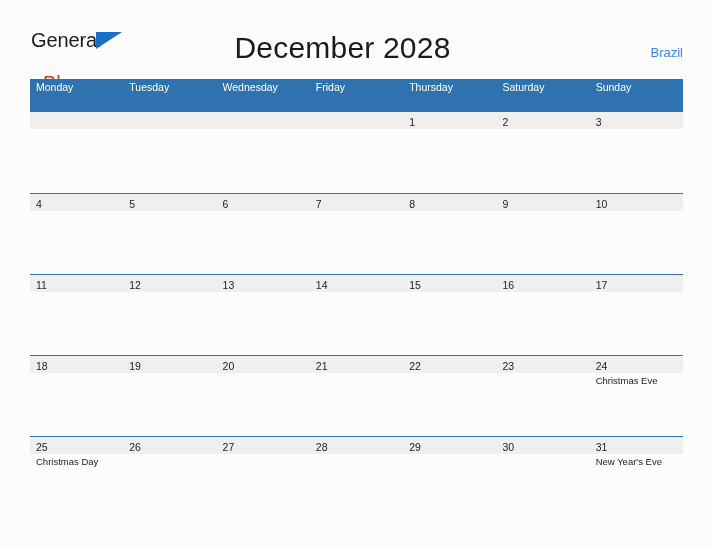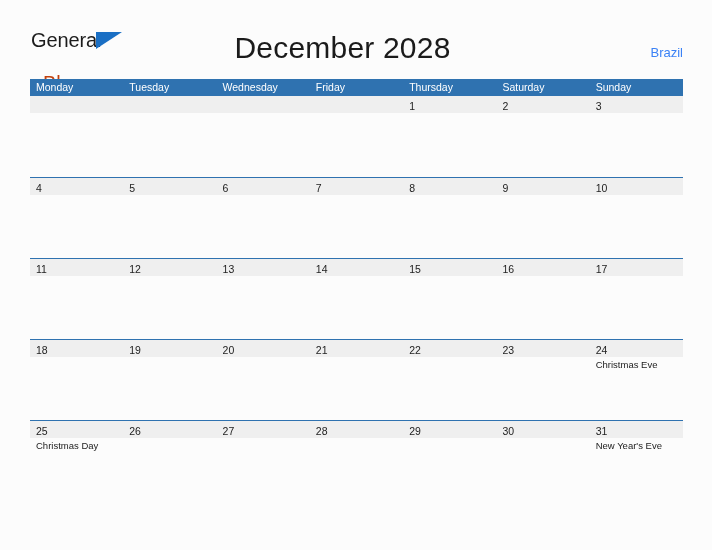--- a/index.html
+++ b/index.html
@@ -96,21 +96,21 @@
   .calendar {
     position: absolute;
     left: 30px;
     top: 79px;
     width: 653px;
   }
 
   .weekdays {
     display: flex;
     width: 653px;
-    height: 17px;
+    height: 33px;
     background: #2f72b0;
   }
   .weekday {
     flex: 1 1 0;
     box-sizing: border-box;
     padding-left: 6px;
     font-size: 10.5px;
     line-height: 17px;
     color: #ffffff;
     white-space: nowrap;

